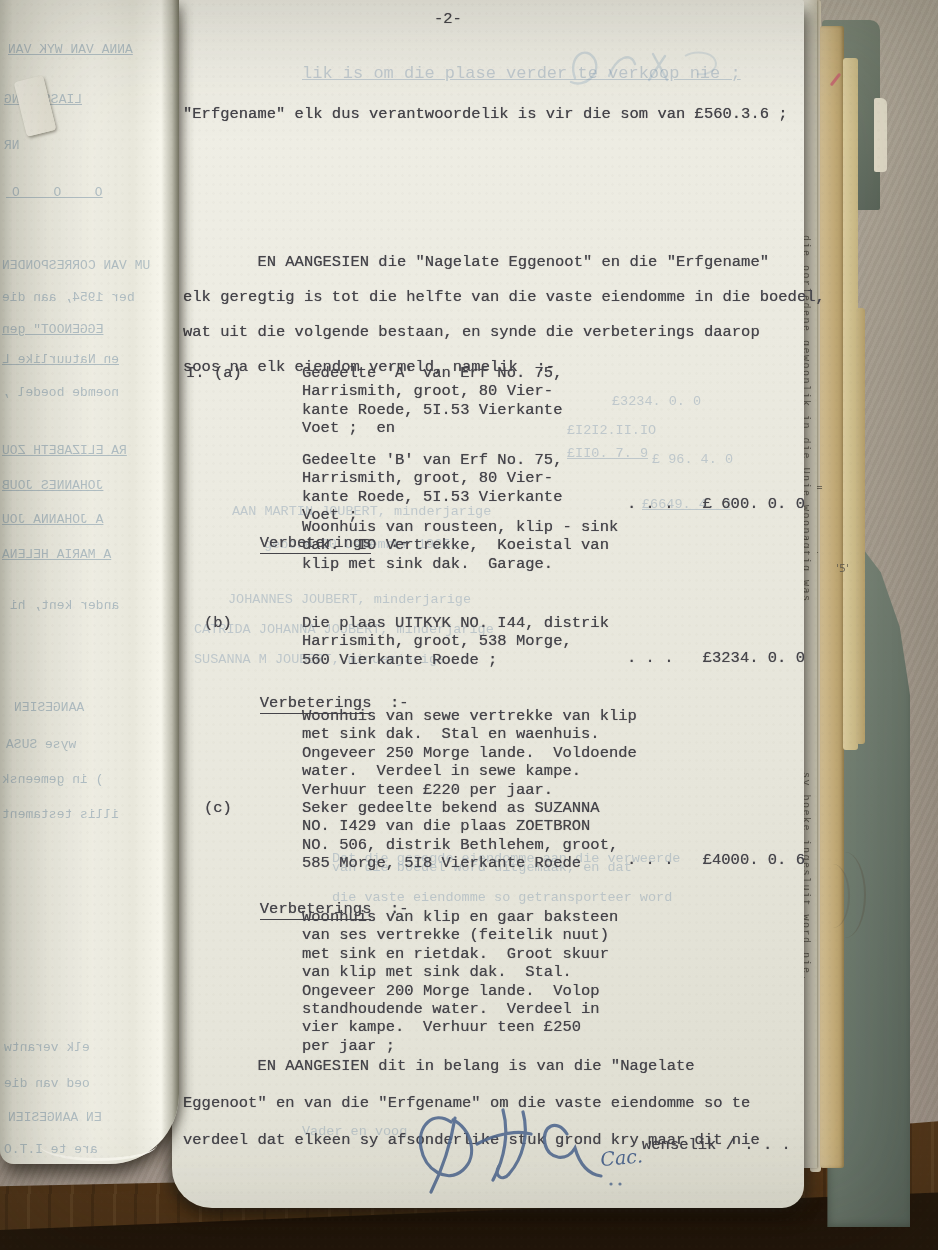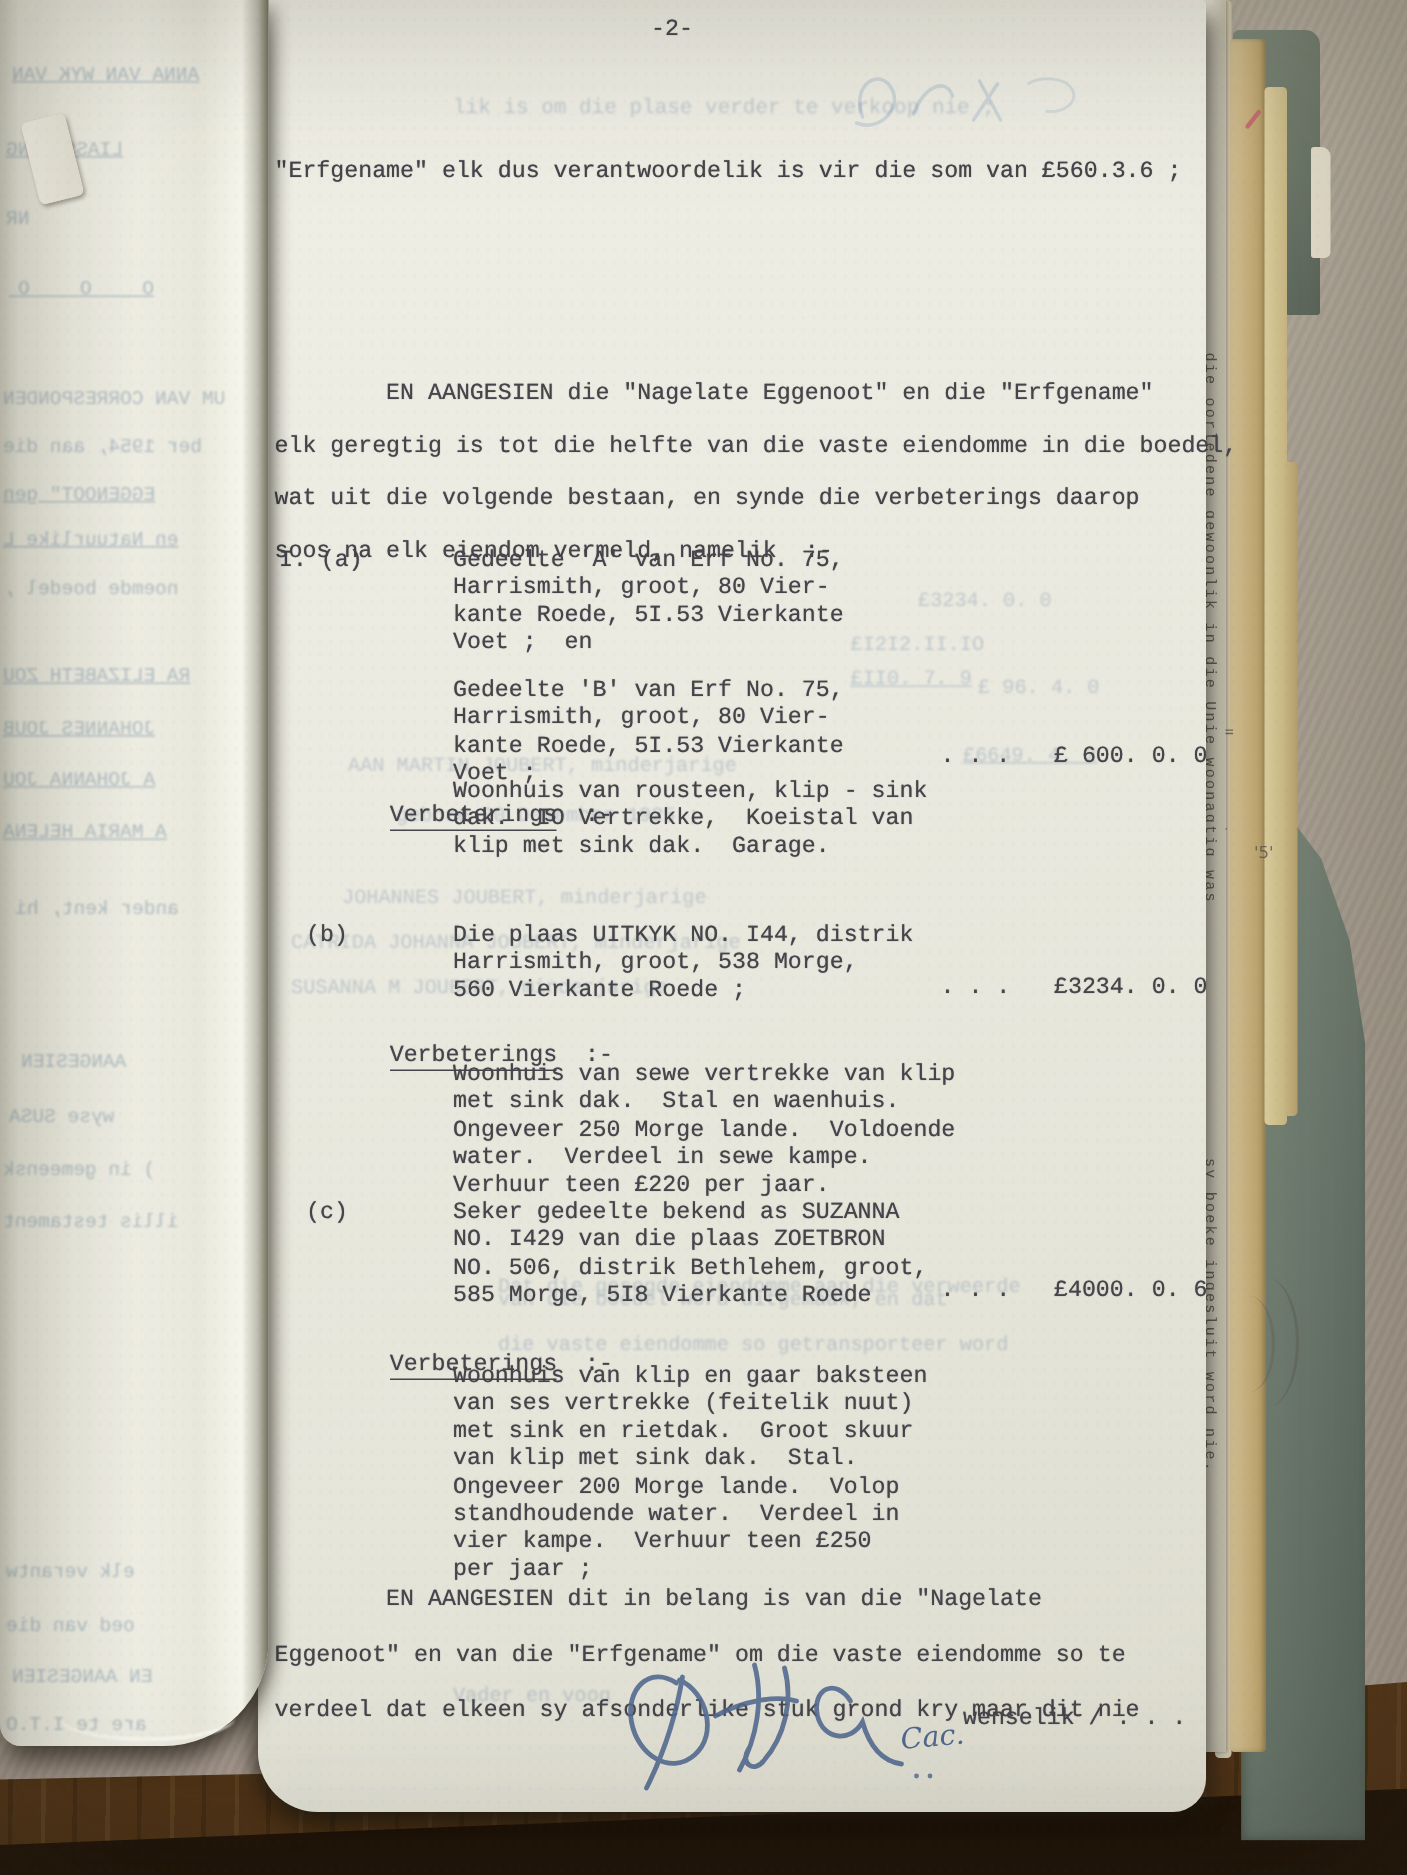--- a/index.html
+++ b/index.html
@@ -121,21 +121,21 @@
     <div class="vtext" style="top:235px;">die oorledene gewoonlik in die Unie woonagtig was</div>
     <div class="vtext" style="top:772px;">sy boeke ingesluit word nie.</div>
   </div>
 
   <div class="main-page">
 
     <svg class="ghost-hand" width="170" height="60" viewBox="0 0 170 60">
       <path d="M18,40 C10,18 30,6 38,22 C44,36 28,50 14,44 M52,38 C60,18 74,14 78,26 M96,16 l14,26 m-2,-24 l-16,24" fill="none" stroke="rgba(95,135,175,.45)" stroke-width="2.4" stroke-linecap="round"></path>
       <path d="M128,18 c10,-6 26,-4 30,4 c4,8 -6,16 -18,14" fill="none" stroke="rgba(95,135,175,.35)" stroke-width="2"></path>
     </svg>
-    <span class="ghostM" style="left:130px;top:64px;font-size:14px;">lik is om die plase verder te verkoop nie ;</span>
+    <span class="ghostM" style="left:130px;top:64px;font-size:17px;text-decoration:underline;">lik is om die plase verder te verkoop nie ;</span>
     <span class="ghostM" style="left:440px;top:394px;">£3234. 0. 0</span>
     <span class="ghostM" style="left:395px;top:423px;">£I2I2.II.IO</span>
     <span class="ghostM u" style="left:395px;top:446px;">£II0. 7. 9</span>
     <span class="ghostM" style="left:480px;top:452px;">£ 96. 4. 0</span>
     <span class="ghostM u" style="left:470px;top:497px;">£6649. 4. 2</span>
     <span class="ghostM" style="left:60px;top:504px;">AAN MARTIN JOUBERT, minderjarige</span>
     <span class="ghostM" style="left:92px;top:537px;">gebore 20 Desember 1925 ;</span>
     <span class="ghostM" style="left:56px;top:592px;">JOHANNES JOUBERT, minderjarige</span>
     <span class="ghostM" style="left:22px;top:622px;">CATRIDA JOHANNA JOUBERT, minderjarige</span>
     <span class="ghostM" style="left:22px;top:652px;">SUSANNA M JOUBERT, minderjarige</span>

